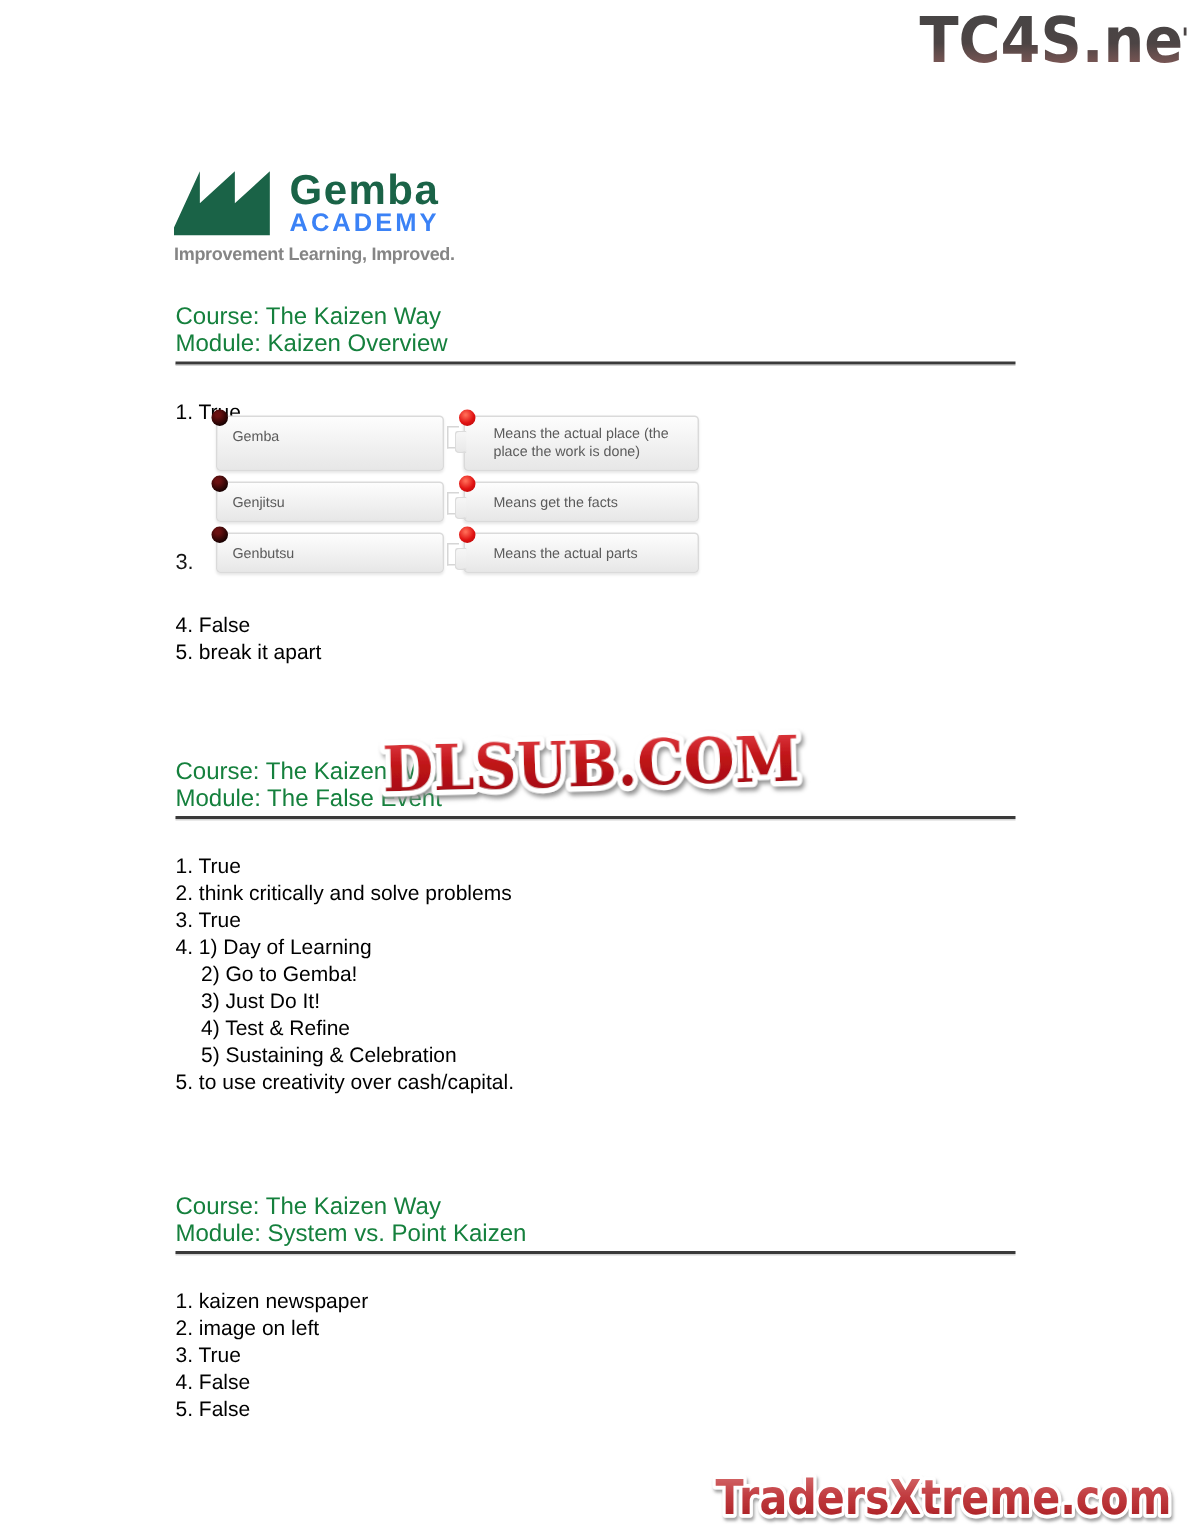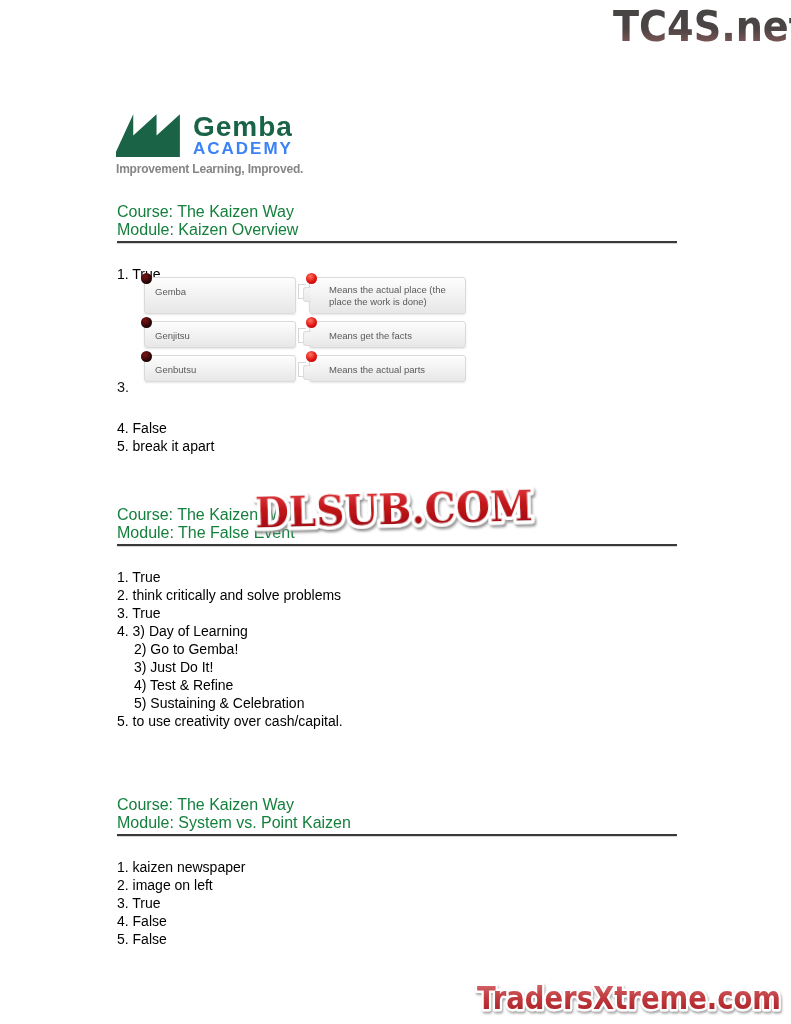--- a/index.html
+++ b/index.html
@@ -35,21 +35,21 @@
   .answers { margin-top:22px; }
   .line { font-size:14px; line-height:18px; color:#000000; }
   .line.sub { padding-left:17px; }
   .line.gap-top { margin-top:25px; }
 
   
   .fig-row { display:flex; align-items:flex-end; margin-top:-6px; }
   .num3 { flex:none; width:27px; font-size:14.5px; line-height:18px; position:relative; bottom:-2px; }
   .match-fig { flex:none; width:330px; }
   .m-row { display:flex; gap:13px; margin-bottom:7px; align-items:stretch; }
-  .m-row:last-child { margin-bottom:12px; }
+  .m-row:last-child { margin-bottom:0; }
   .m-box {
     position:relative; border:1px solid #dadada; border-radius:3px;
     background:linear-gradient(#fdfdfd, #e7e7e7);
     box-shadow:0 1px 2px rgba(0,0,0,0.10);
     font-size:9.5px; color:#5a5a5a; line-height:12px;
   }
   .m-left  { width:152px; min-height:27px; padding:8px 8px 5px 10px; }
   .m-right { width:157px; min-height:27px; padding:6px 8px 5px 19px; display:flex; align-items:flex-end; }
   .dot { position:absolute; width:11px; height:11px; border-radius:50%; top:-5px; left:-4px; }
   .dot.dark { background:radial-gradient(circle at 38% 32%, #6b1111 15%, #1c0202 70%, #000 100%); }
@@ -166,21 +166,21 @@
   </div>
 
   <section class="sec" id="sec2">
     <div class="hline">Course: The Kaizen Way</div>
     <div class="hline">Module: The False Event</div>
     <div class="rule"></div>
     <div class="answers">
       <div class="line">1. True</div>
       <div class="line">2. think critically and solve problems</div>
       <div class="line">3. True</div>
-      <div class="line">4. 3) Day of Learning</div>
+      <div class="line">4. 1) Day of Learning</div>
       <div class="line sub">2) Go to Gemba!</div>
       <div class="line sub">3) Just Do It!</div>
       <div class="line sub">4) Test &amp; Refine</div>
       <div class="line sub">5) Sustaining &amp; Celebration</div>
       <div class="line">5. to use creativity over cash/capital.</div>
     </div>
   </section>
 
   <section class="sec" id="sec3">
     <div class="hline">Course: The Kaizen Way</div>

